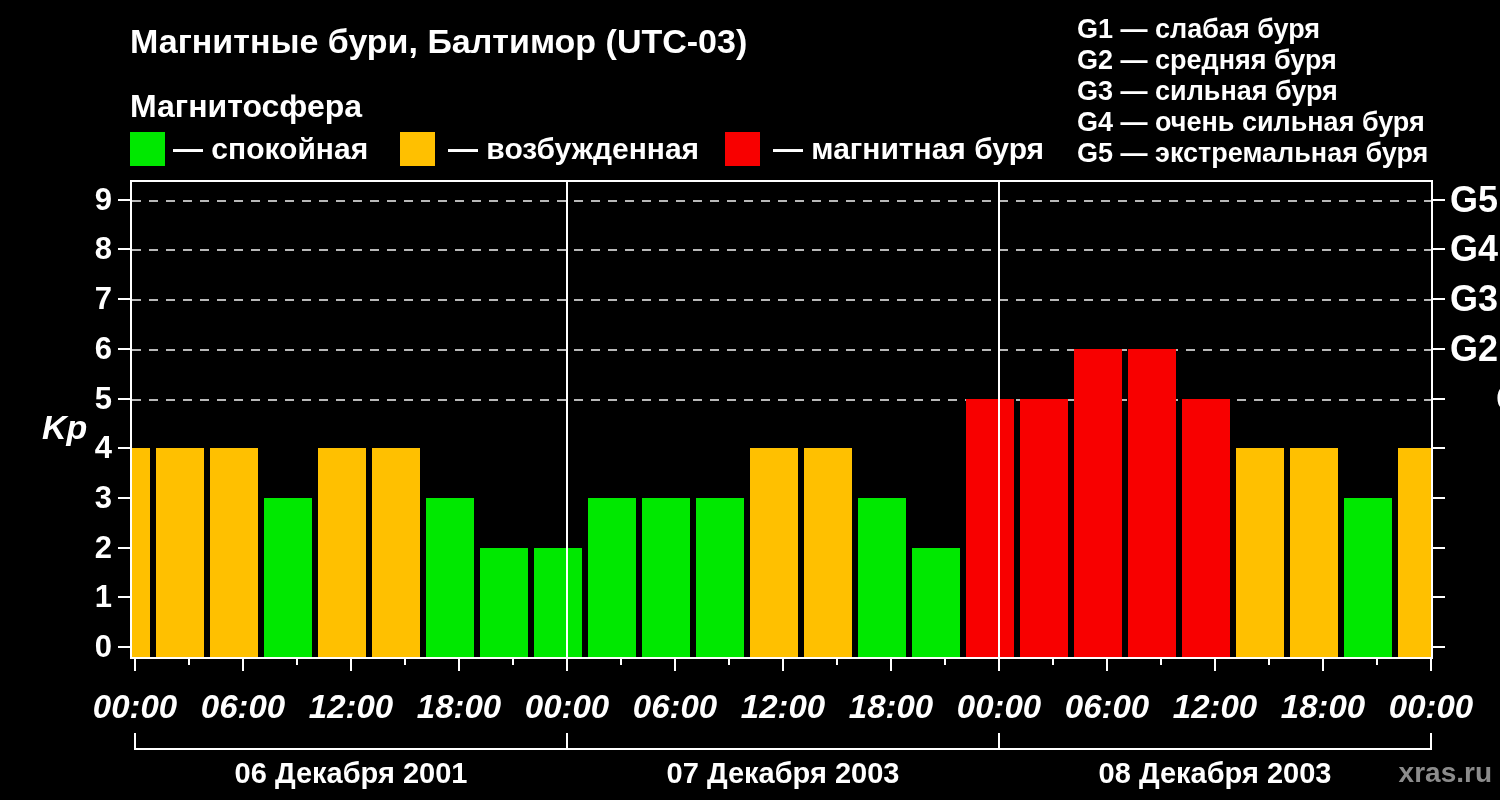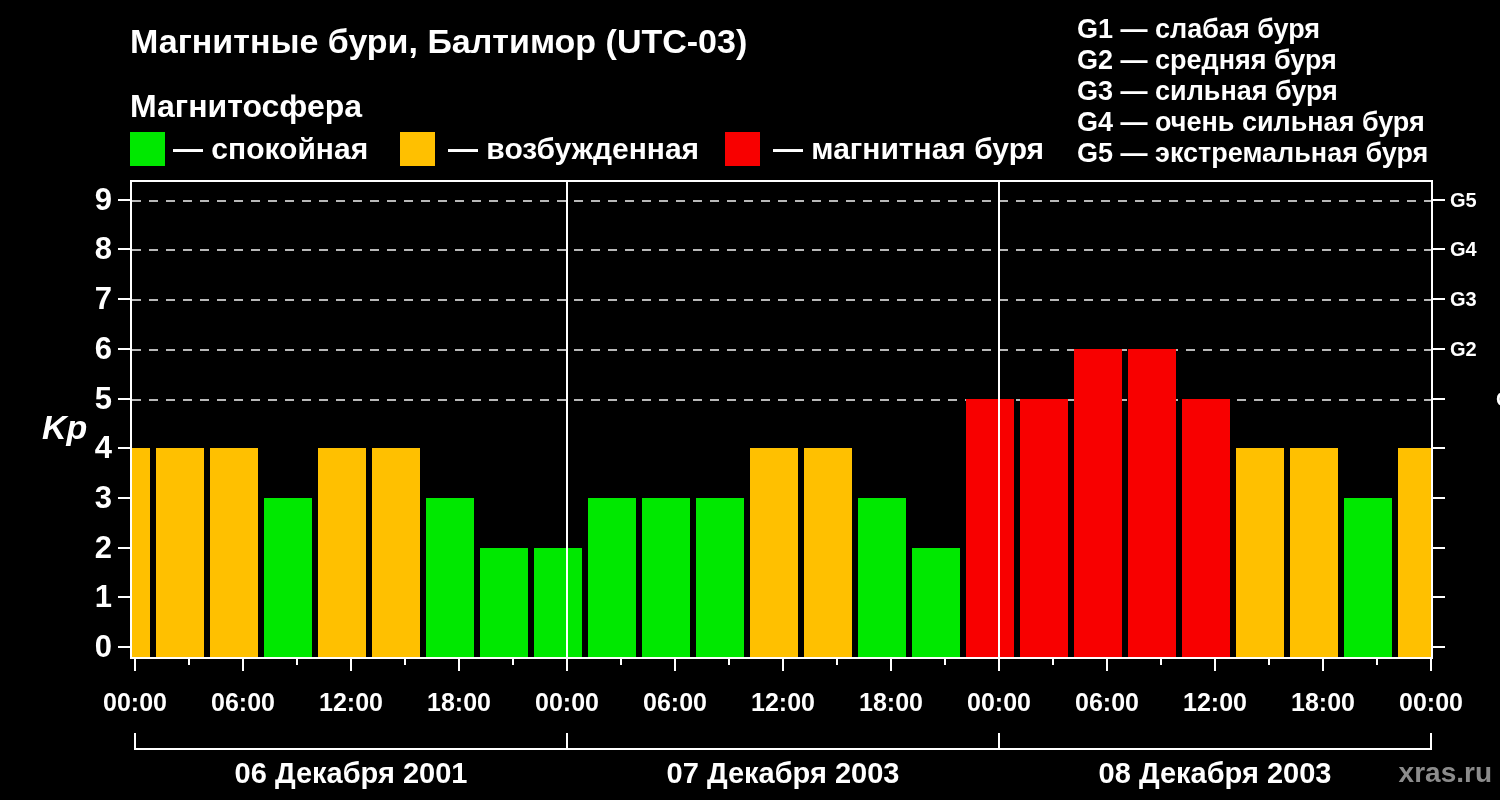--- a/index.html
+++ b/index.html
@@ -5,23 +5,23 @@
   html,body{margin:0;padding:0;background:#000;}
   #canvas{position:relative;width:1500px;height:800px;background:#000;overflow:hidden;
           font-family:"Liberation Sans",sans-serif;font-weight:bold;color:#fff;}
   .abs{position:absolute;}
   .title{font-size:34px;white-space:nowrap;}
   .subtitle{font-size:32px;white-space:nowrap;}
   .legend-label{font-size:30px;white-space:nowrap;transform:translateY(-50%);}
   .swatch{position:absolute;width:35px;height:34px;}
   .glegend-line{position:absolute;font-size:27px;white-space:nowrap;}
   .ytick-label{font-size:31px;text-align:right;transform:translateY(-50%);}
-  .g-label{font-size:20px;transform:translateY(-50%);}
+  .g-label{font-size:36px;transform:translateY(-50%);}
   .kp-label{font-size:34px;transform:translateY(-50%);}
-  .xtick-label{font-size:25px;transform:translateX(-50%);white-space:nowrap;}
+  .xtick-label{font-size:33px;transform:translateX(-50%);white-space:nowrap;font-style:italic;}
   .date-label{font-size:29px;transform:translateX(-50%);white-space:nowrap;}
   .watermark{font-size:28px;color:#8c8c8c;}
   #plot{position:absolute;left:132px;top:182px;width:1299px;height:475px;overflow:hidden;}
   .frame{position:absolute;left:130px;top:180px;width:1299px;height:475px;border:2px solid #fff;}
   .grid{position:absolute;left:0;width:100%;height:2px;z-index:1;
         background:repeating-linear-gradient(90deg,#b8b8b8 0 9px,transparent 9px 17px);}
   .bar{position:absolute;z-index:2;}
   .day-line{position:absolute;width:2px;top:0;height:100%;background:#fff;z-index:3;}
   .tick{position:absolute;background:#fff;}
 </style>

